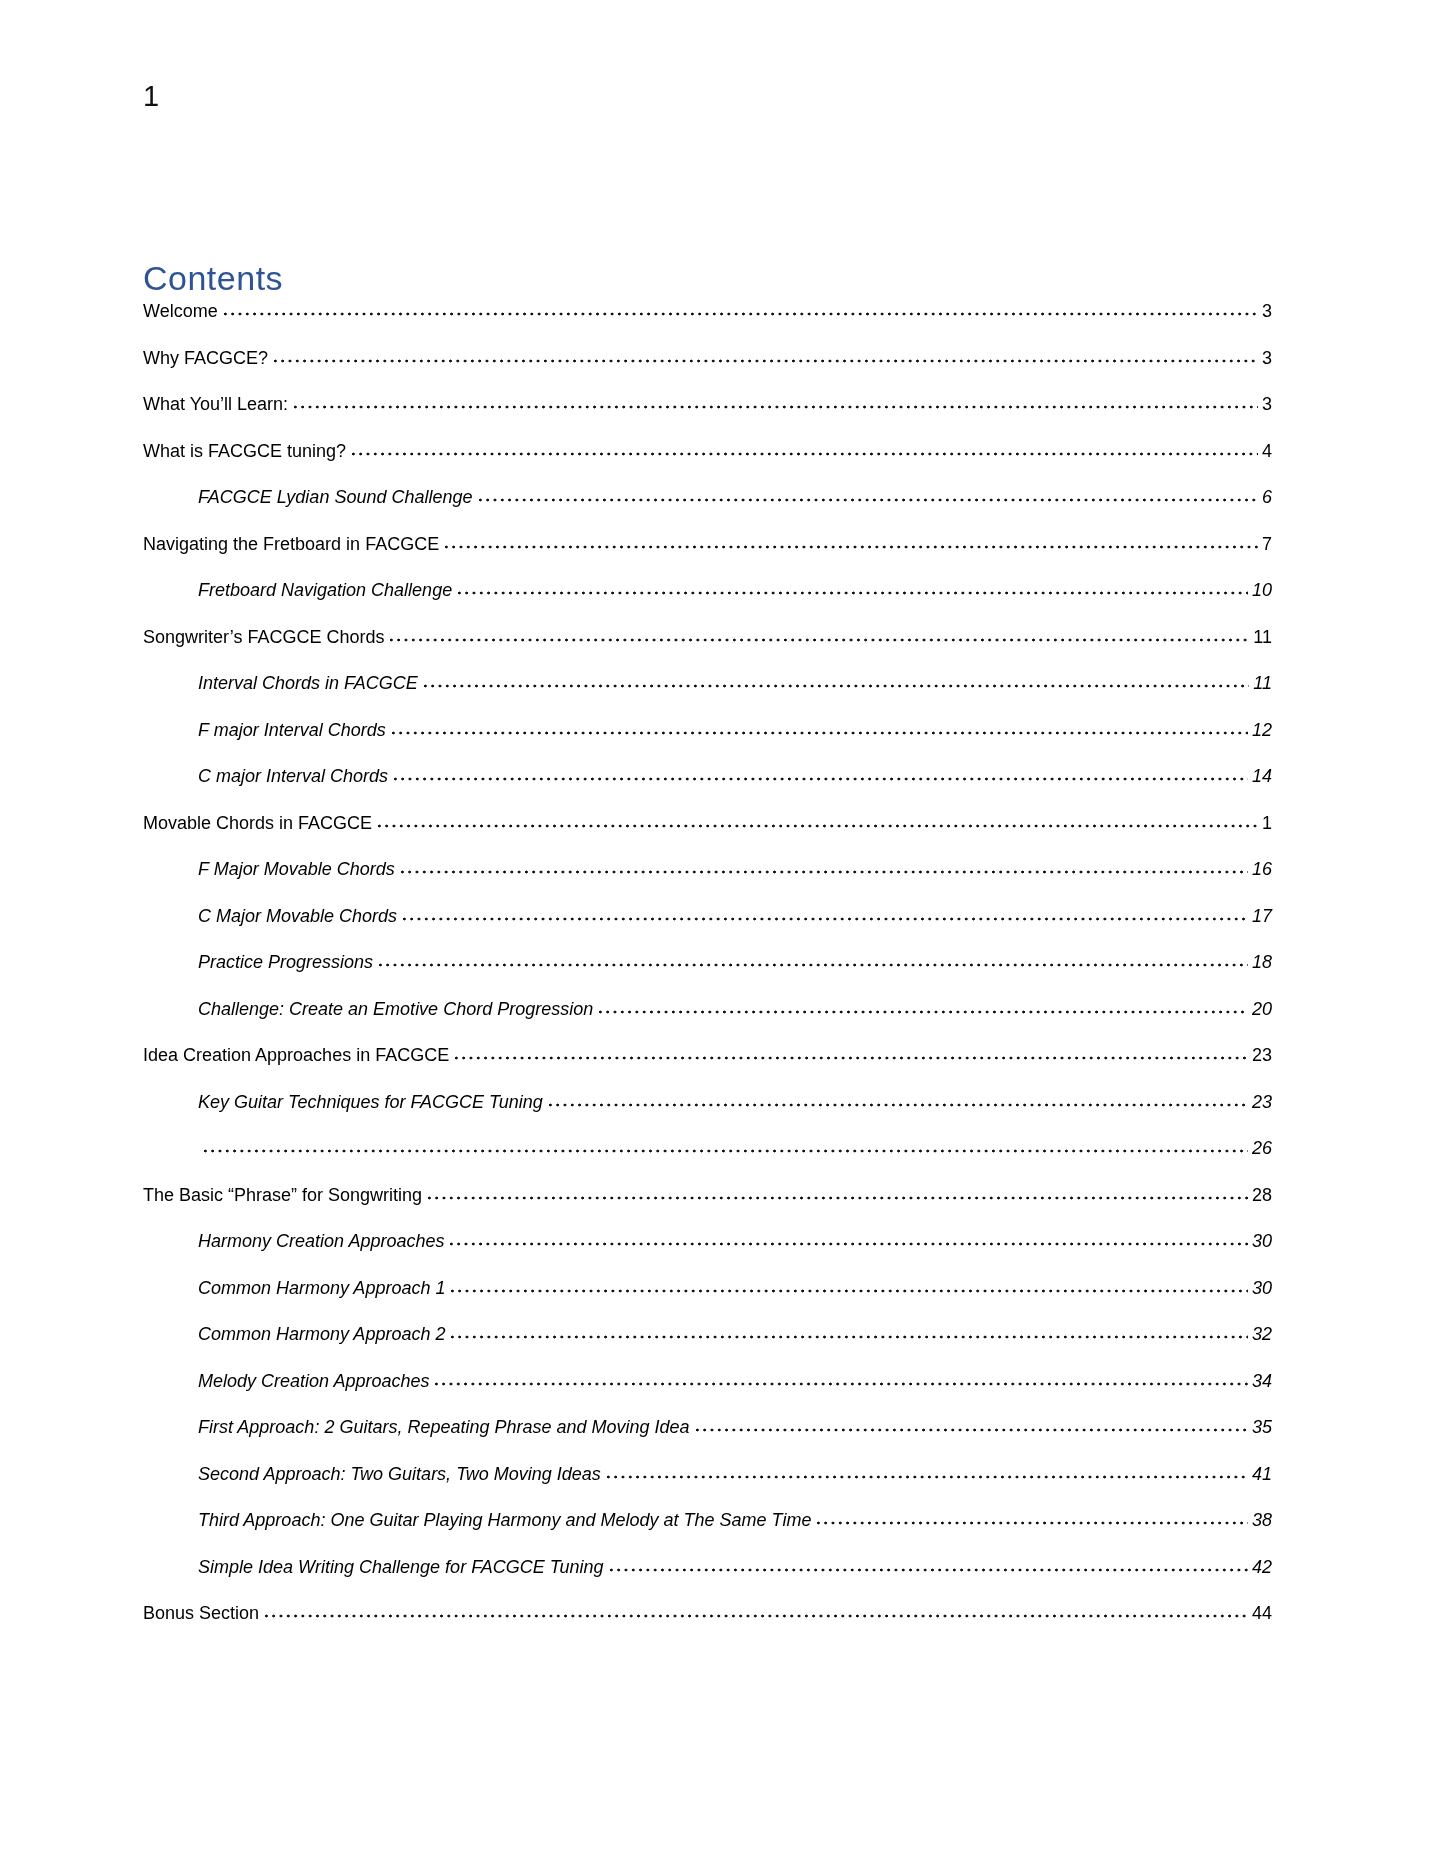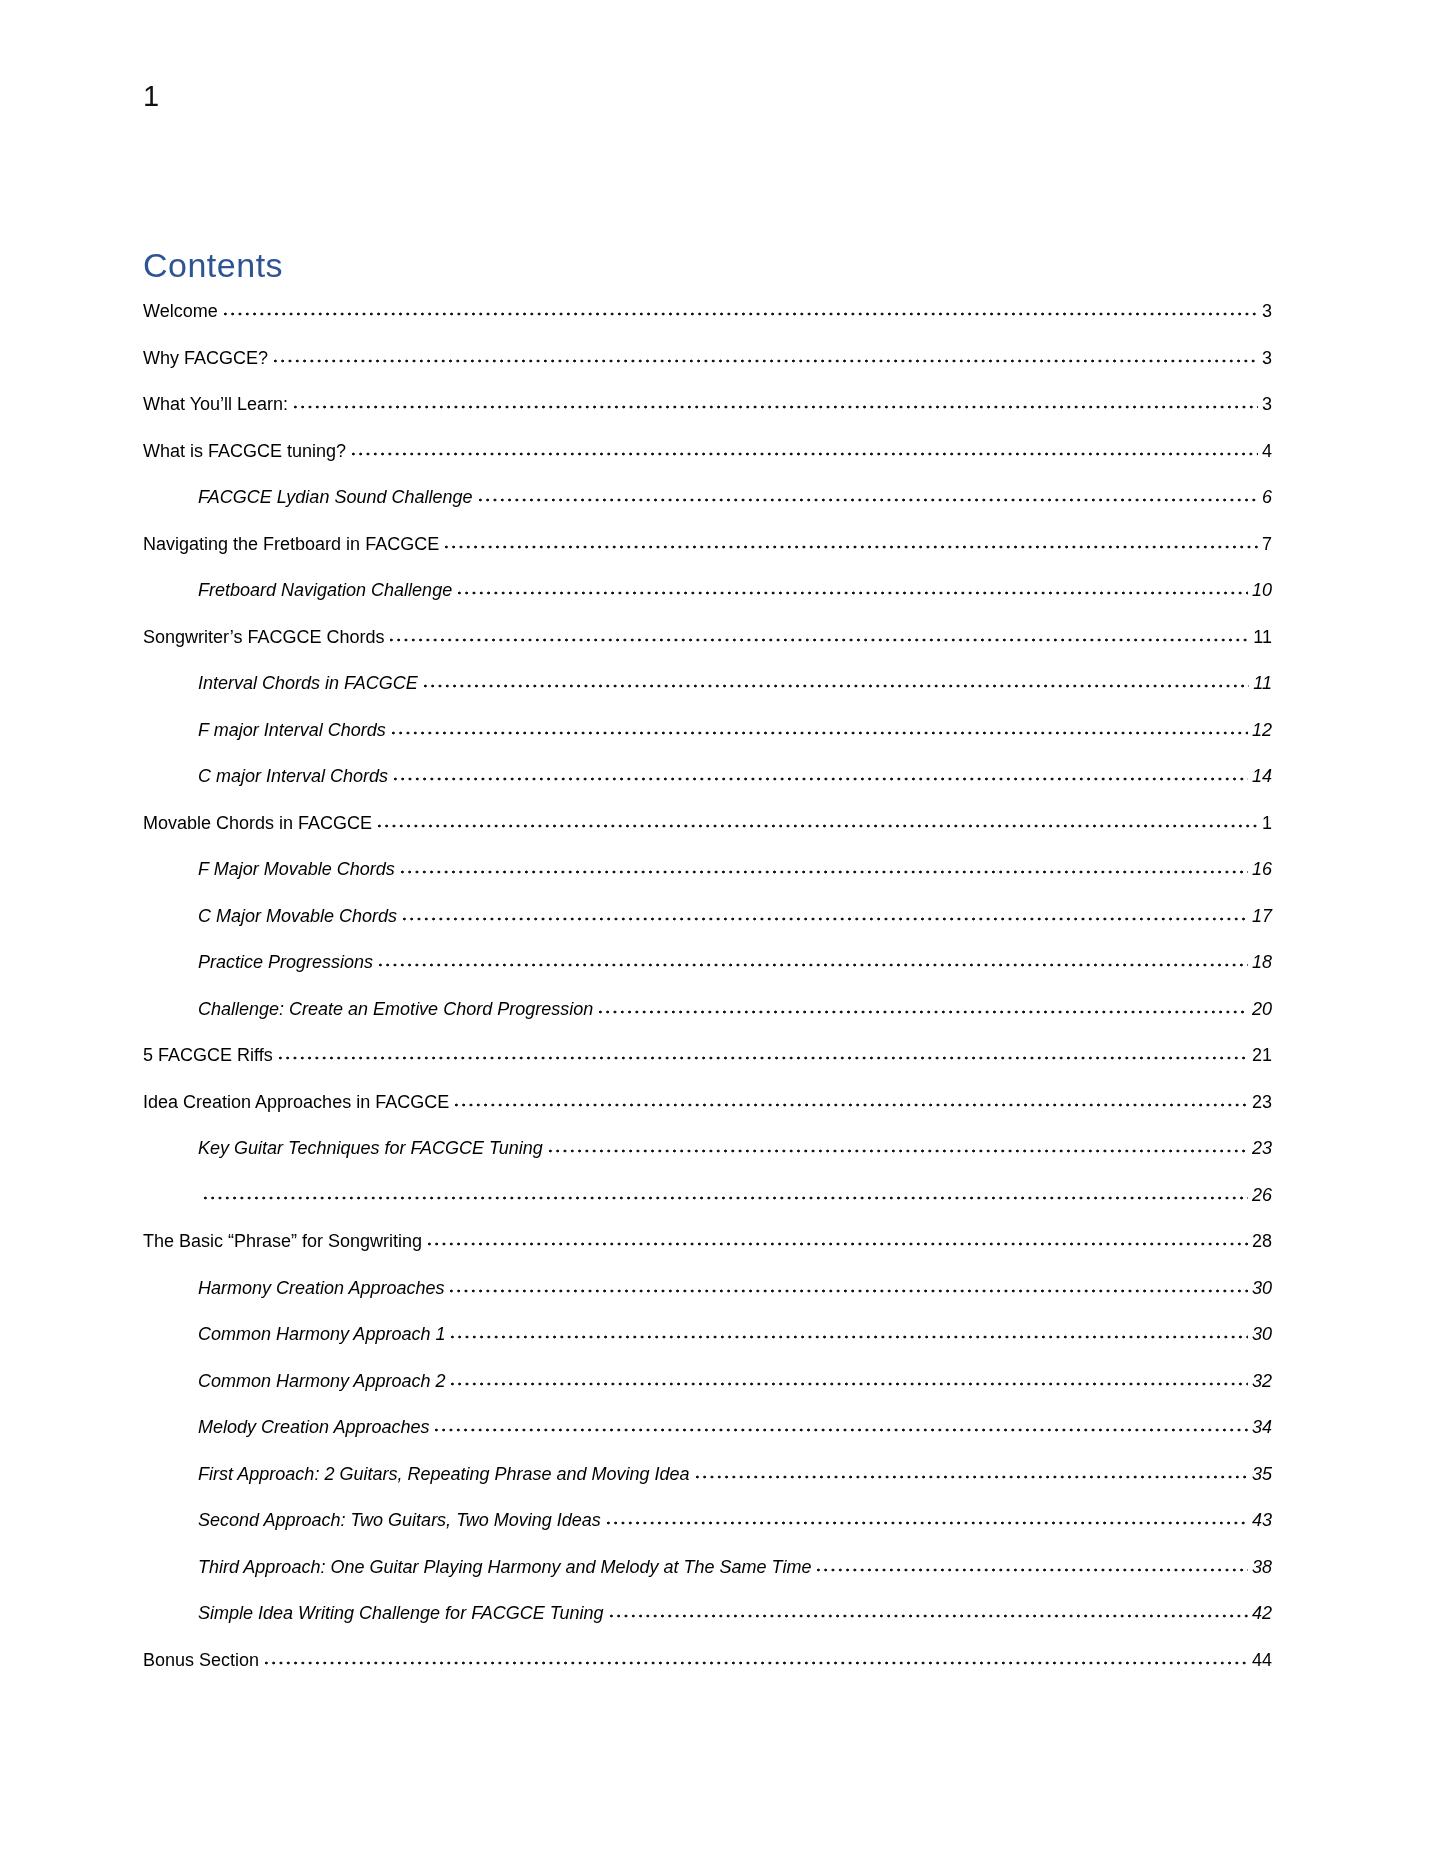--- a/index.html
+++ b/index.html
@@ -22,21 +22,21 @@
   }
   .page-number {
     position: absolute;
     top: 80px;
     left: 0;
     font-size: 29px;
     color: #111111;
   }
   .toc-title {
     position: absolute;
-    top: 245px;
+    top: 258px;
     left: 0;
     font-size: 34px;
     font-weight: 400;
     line-height: 1.2;
     color: #2E5496;
     letter-spacing: 0.5px;
   }
   .toc-list {
     position: absolute;
     top: 288px;
@@ -156,25 +156,20 @@
         <span class="toc-label">Practice Progressions</span>
         <span class="toc-leader"></span>
         <span class="toc-page">18</span>
       </div>
       <div class="toc-row lvl2">
         <span class="toc-label">Challenge: Create an Emotive Chord Progression</span>
         <span class="toc-leader"></span>
         <span class="toc-page">20</span>
       </div>
       <div class="toc-row lvl1">
-        <span class="toc-label">5 FACGCE Riffs</span>
-        <span class="toc-leader"></span>
-        <span class="toc-page">21</span>
-      </div>
-      <div class="toc-row lvl1">
         <span class="toc-label">Idea Creation Approaches in FACGCE</span>
         <span class="toc-leader"></span>
         <span class="toc-page">23</span>
       </div>
       <div class="toc-row lvl2">
         <span class="toc-label">Key Guitar Techniques for FACGCE Tuning</span>
         <span class="toc-leader"></span>
         <span class="toc-page">23</span>
       </div>
       <div class="toc-row lvl2">
@@ -207,21 +202,21 @@
         <span class="toc-page">34</span>
       </div>
       <div class="toc-row lvl2">
         <span class="toc-label">First Approach: 2 Guitars, Repeating Phrase and Moving Idea</span>
         <span class="toc-leader"></span>
         <span class="toc-page">35</span>
       </div>
       <div class="toc-row lvl2">
         <span class="toc-label">Second Approach: Two Guitars, Two Moving Ideas</span>
         <span class="toc-leader"></span>
-        <span class="toc-page">43</span>
+        <span class="toc-page">41</span>
       </div>
       <div class="toc-row lvl2">
         <span class="toc-label">Third Approach: One Guitar Playing Harmony and Melody at The Same Time</span>
         <span class="toc-leader"></span>
         <span class="toc-page">38</span>
       </div>
       <div class="toc-row lvl2">
         <span class="toc-label">Simple Idea Writing Challenge for FACGCE Tuning</span>
         <span class="toc-leader"></span>
         <span class="toc-page">42</span>

